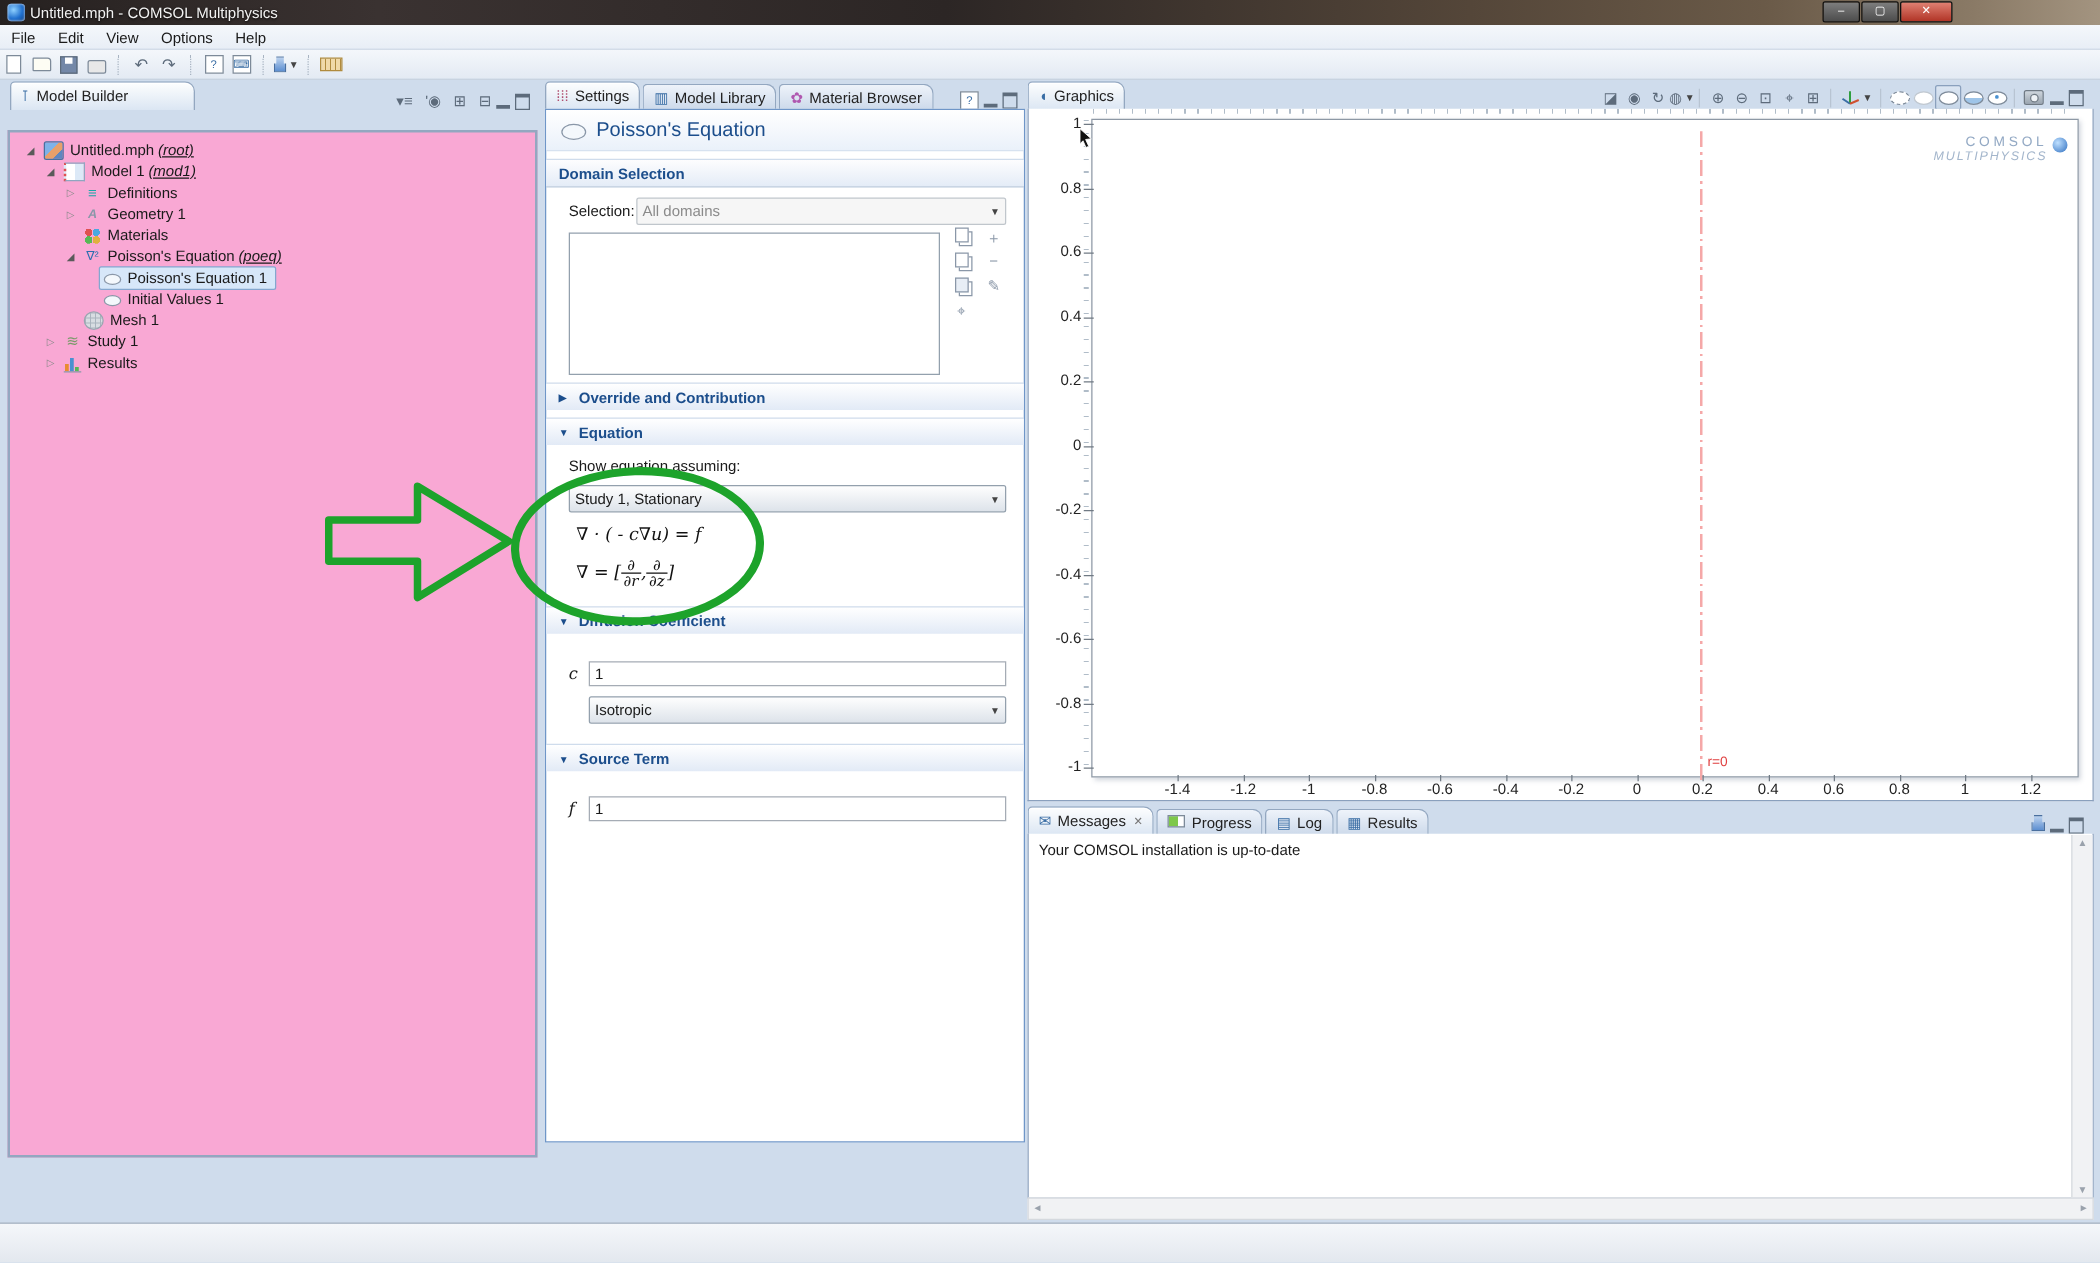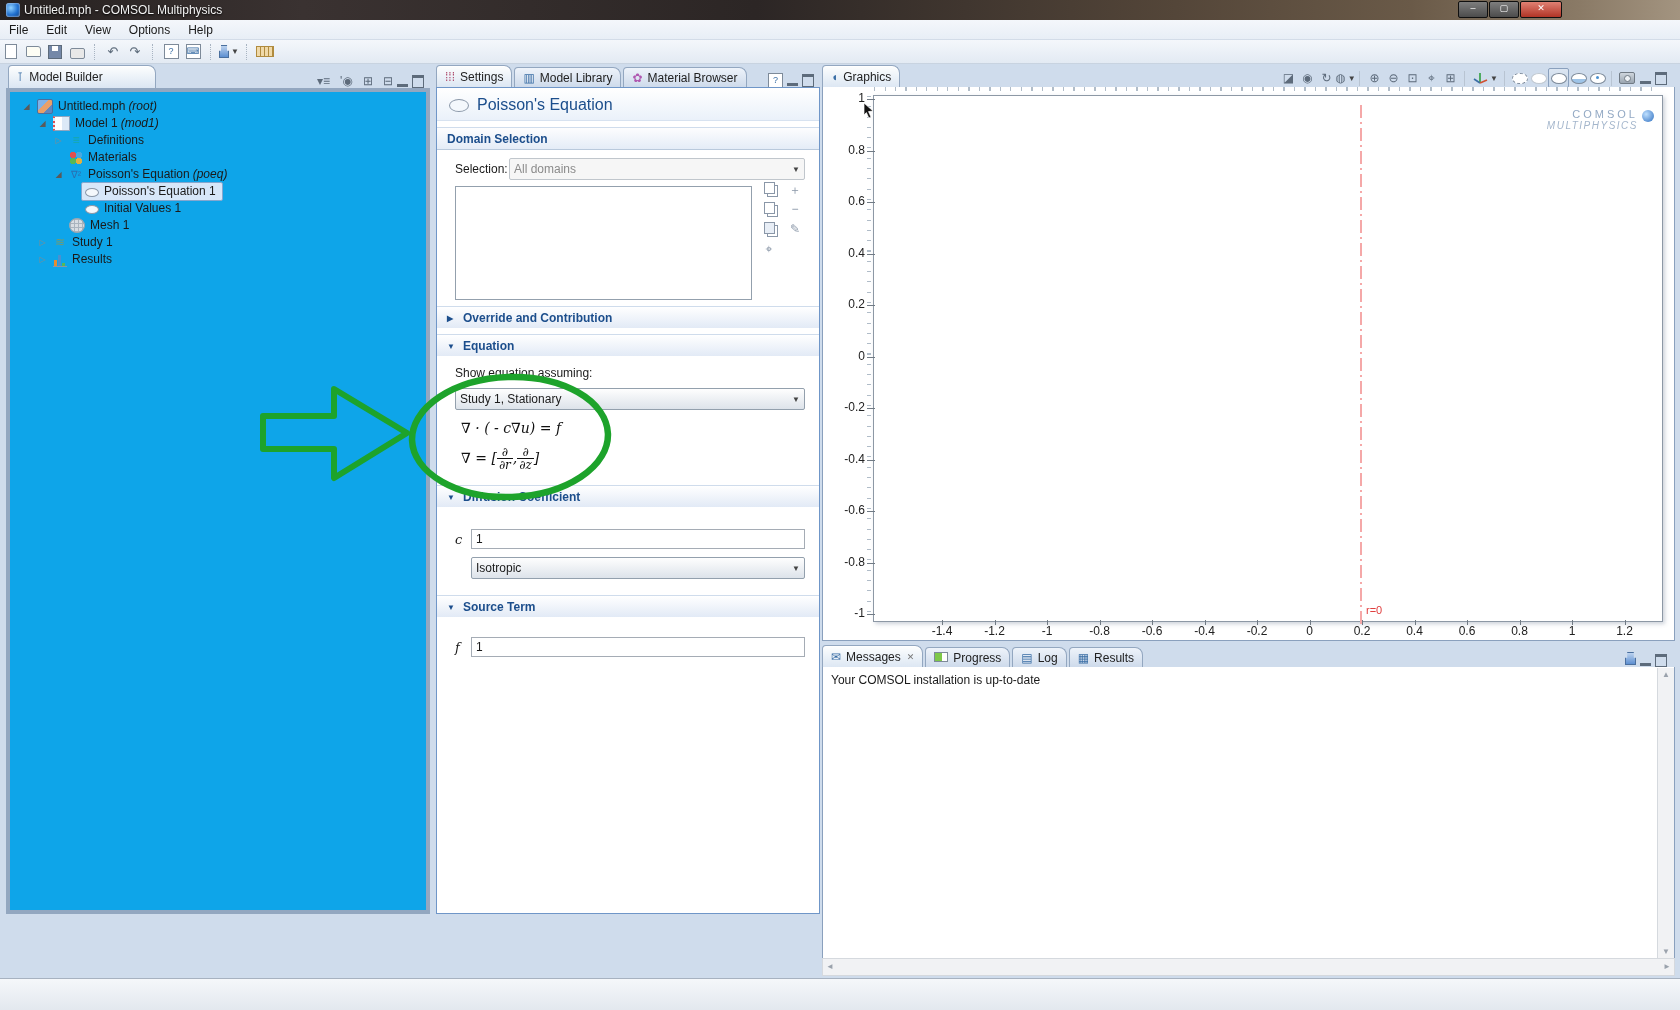--- a/index.html
+++ b/index.html
@@ -34,39 +34,39 @@
   .folder{width:13px;height:9px;border:1px solid #7d8a99;background:#fdfdf4;border-radius:1px 3px 1px 1px;}
   .save{width:12px;height:12px;background:#7488a8;border:1px solid #5d6b7b;}
   .save:before{content:"";display:block;width:6px;height:5px;margin:0 auto;background:#fff;}
   .print{width:13px;height:9px;border:1px solid #7d8a99;background:#e8e8e8;border-radius:2px;margin-top:3px;}
   .qbox{width:13px;height:13px;border:1px solid #7d8a99;font-size:9px;line-height:12px;text-align:center;color:#3a6ea5;background:#fff;}
   .brush{width:9px;height:11px;background:linear-gradient(#bcd2ee,#5d8fd1);border:1px solid #4a6f9e;clip-path:polygon(0 45%,100% 45%,100% 100%,0 100%,0 45%,20% 45%,20% 0,80% 0,80% 45%);}
   .ruler{width:16px;height:9px;border:1px solid #b08b3e;background:repeating-linear-gradient(to right,#f0d9a8 0 3px,#b08b3e 3px 4px);}
   .ddarrow{font-size:8px;color:#444;margin-left:2px;}
 
   
-  .panel{background:#0ea5e9;border:4px solid #0f766e;}
+  .panel{background:#f9a8d4;border:2px solid #0f766e;margin-top:16px;}
   .tabrow{display:flex;align-items:flex-end;height:22px;}
   .tab{height:20px;display:flex;align-items:center;padding:0 8px;border:1px solid #93a7c0;border-bottom:none;
        border-radius:4px 8px 0 0;background:linear-gradient(#eef3fa,#ccd9ea);margin-right:2px;font-size:12px;color:#222;}
   .tab.active{background:linear-gradient(#fdfefe,#dbe6f3);height:22px;box-shadow:0 1px 0 #fff inset;}
   .minmax{display:flex;gap:4px;margin-left:auto;align-items:center;}
   .icon-min{width:11px;height:9px;border-bottom:3px solid #5d6b7b;}
   .icon-max{width:10px;height:9px;border:1px solid #5d6b7b;border-top:3px solid #5d6b7b;}
   .hdricon{color:#5d6b7b;font-size:12px;margin-left:6px;}
 
   
   .tree{font-size:12px;}
   .trow{height:17px;line-height:17px;display:flex;align-items:center;white-space:nowrap;}
   .trow .arrow{width:13px;font-size:8px;color:#5a5a5a;text-align:center;flex:none;}
   .trow .arrow[data-expand="open"]:before{content:"◢";}
   .trow .arrow[data-expand="closed"]:before{content:"▷";color:#8a8a8a;}
   .trow .labelwrap{display:flex;align-items:center;padding:0 3px;border:1px solid transparent;border-radius:2px;}
   .trow.selected .labelwrap{background:#d7e7f9;border-color:#84a7cf;}
-  .trow .suffix{font-style:italic;margin-left:3px;}
+  .trow .suffix{font-style:italic;margin-left:3px;text-decoration:underline;}
   .lvl0{padding-left:10px;} .lvl1{padding-left:26px;} .lvl2{padding-left:42px;} .lvl3{padding-left:58px;}
   .ticon{width:14px;height:13px;margin-right:5px;flex:none;position:relative;font-size:10px;line-height:13px;text-align:center;}
   .ticon[data-icon="root"]{background:linear-gradient(135deg,#7fb2e8 0 40%,#e8a06a 40% 70%,#5f87c0 70%);border:1px solid #4a6f9e;border-radius:2px;}
   .ticon[data-icon="globaldef"]:before{content:"≡";color:#18a8a8;font-weight:bold;font-size:12px;}
   .ticon[data-icon="model"]{background:linear-gradient(90deg,#ffffff 0 49%,#dce9f7 49%);border:1px solid #8fa6c0;border-left:2px dotted #e05050;}
   .ticon[data-icon="definitions"]:before{content:"≡";color:#18a8a8;font-weight:bold;font-size:12px;}
   .ticon[data-icon="geometry"]:before{content:"A";color:#8a97a8;font-style:italic;font-weight:bold;}
   .ticon[data-icon="materials"]{background:radial-gradient(circle 3px at 4px 4px,#e05050 0 3px,transparent 3px),radial-gradient(circle 3px at 10px 4px,#49a8e0 0 3px,transparent 3px),radial-gradient(circle 3px at 4px 10px,#56b856 0 3px,transparent 3px),radial-gradient(circle 3px at 10px 10px,#e0b040 0 3px,transparent 3px);}
   .ticon[data-icon="poisson"]:before{content:"∇²";color:#2b6fb0;font-size:10px;}
   .ticon[data-icon="ellipse"],.ticon[data-icon="zeroflux"]{align-self:center;}
@@ -250,20 +250,28 @@
 
         <div class="trow lvl2" style="--i: 3;">
           <span class="arrow" data-expand="closed"></span>
           <span class="labelwrap">
             <span class="ticon" data-icon="definitions"></span>
             <span>Definitions</span>
             <span class="suffix"></span>
           </span>
         </div>
 
+        <div class="trow lvl2" style="--i: 4;">
+          <span class="arrow" data-expand="closed"></span>
+          <span class="labelwrap">
+            <span class="ticon" data-icon="geometry"></span>
+            <span>Geometry 1</span>
+            <span class="suffix"></span>
+          </span>
+        </div>
 
         <div class="trow lvl2" style="--i: 5;">
           <span class="arrow" data-expand="none"></span>
           <span class="labelwrap">
             <span class="ticon" data-icon="materials"></span>
             <span>Materials</span>
             <span class="suffix"></span>
           </span>
         </div>
 

